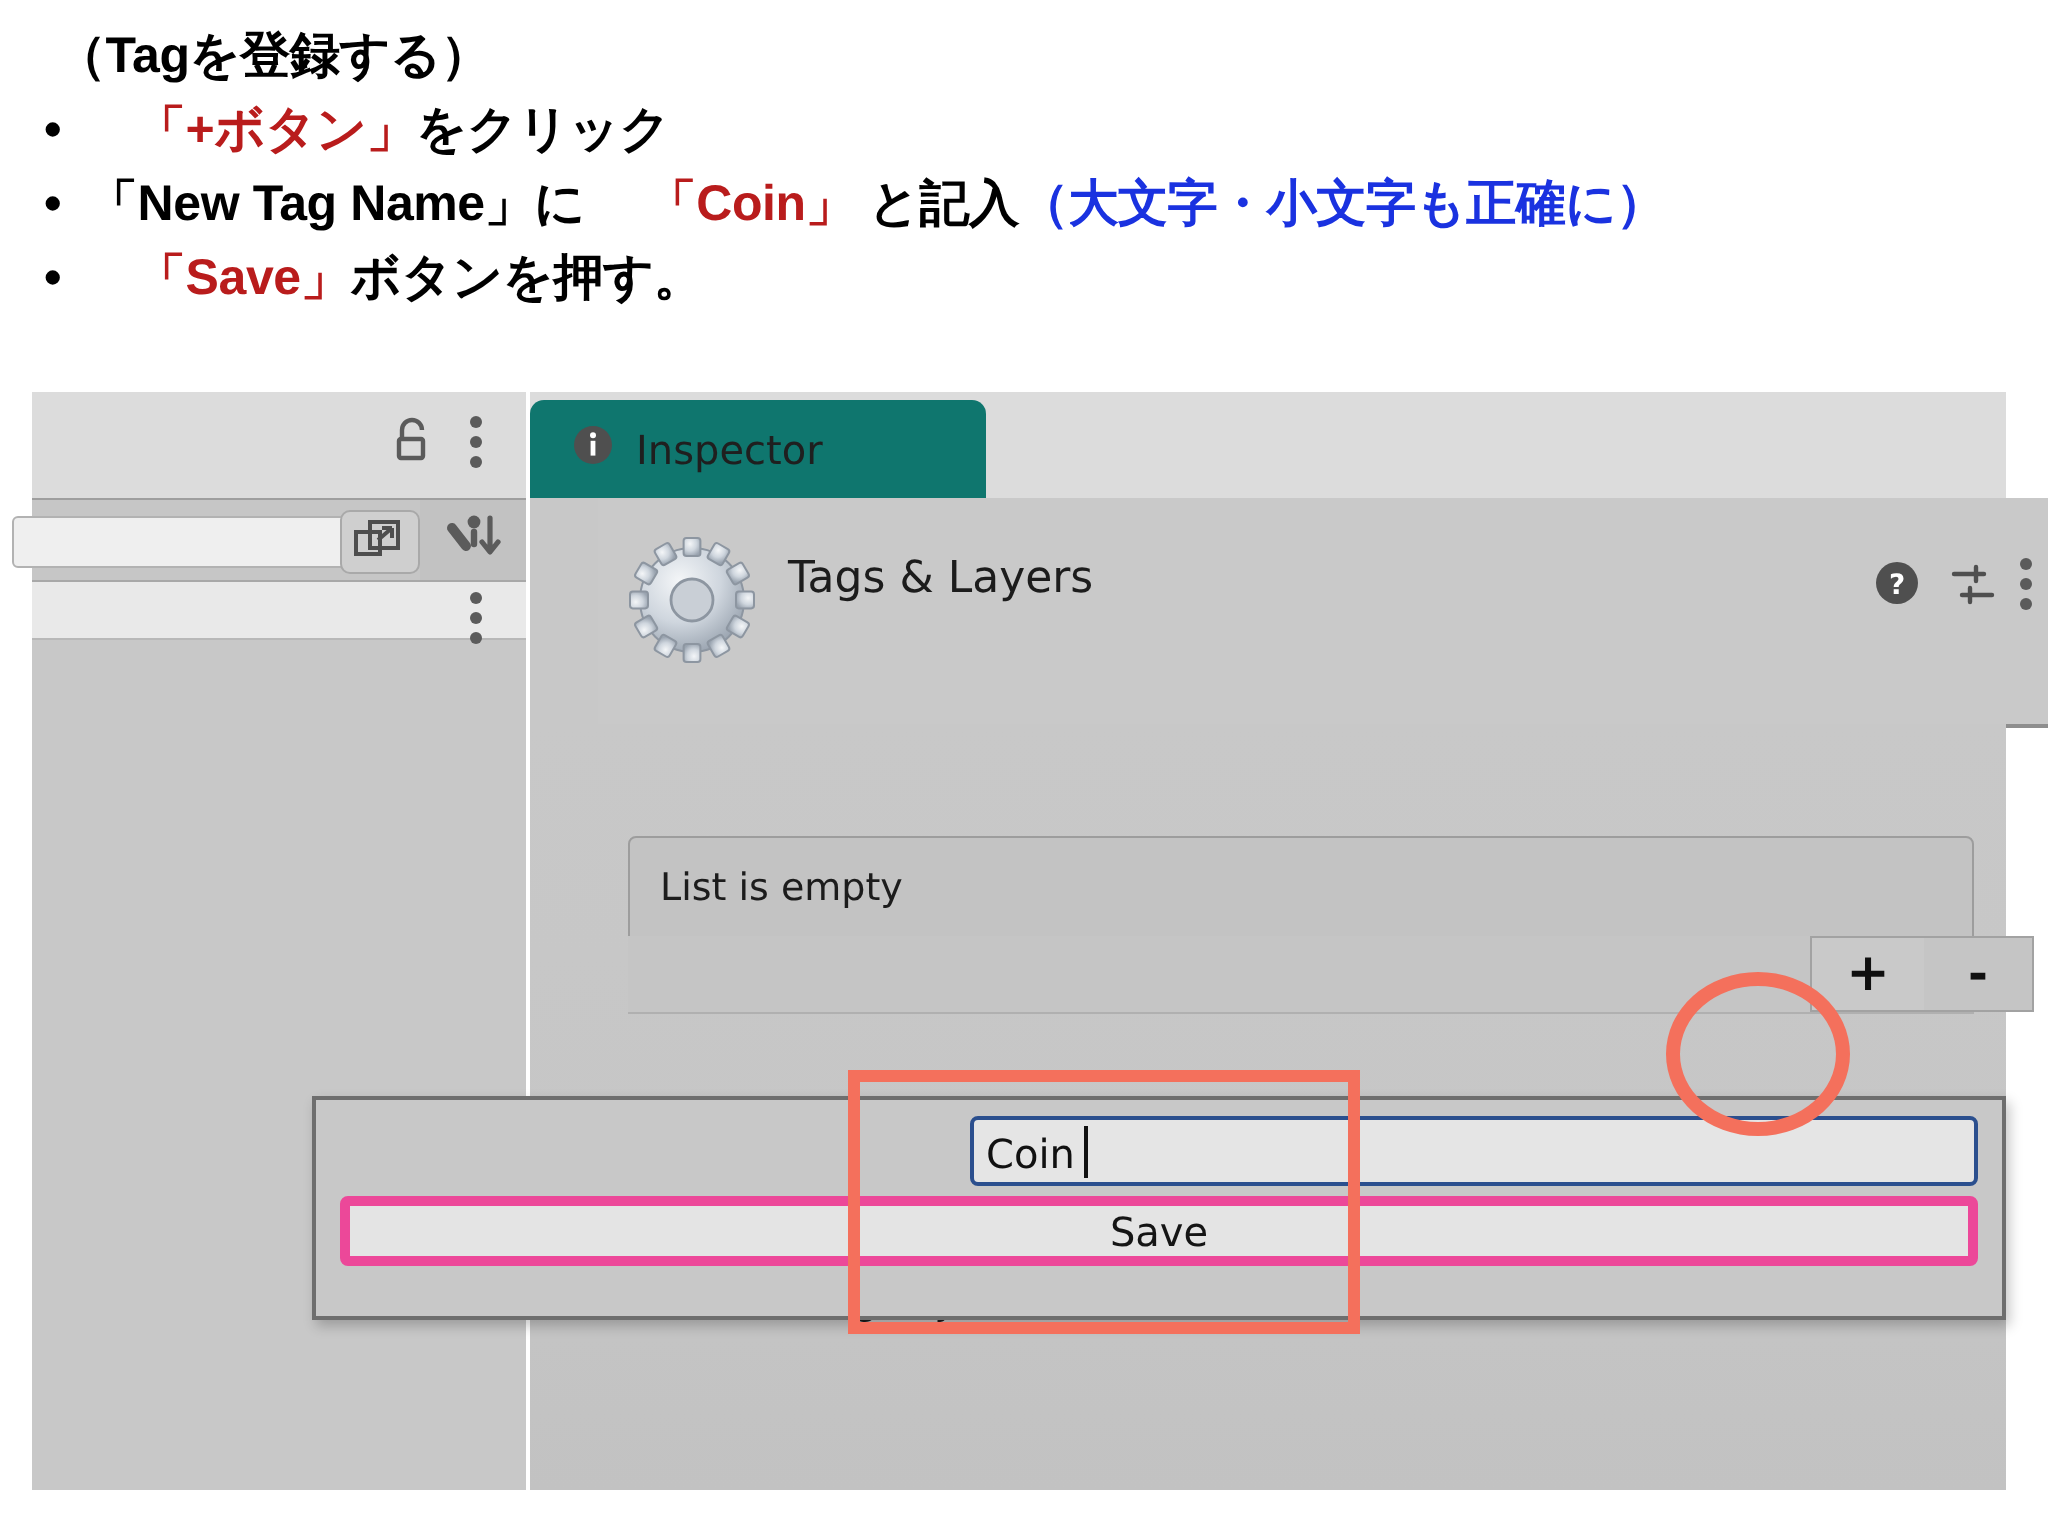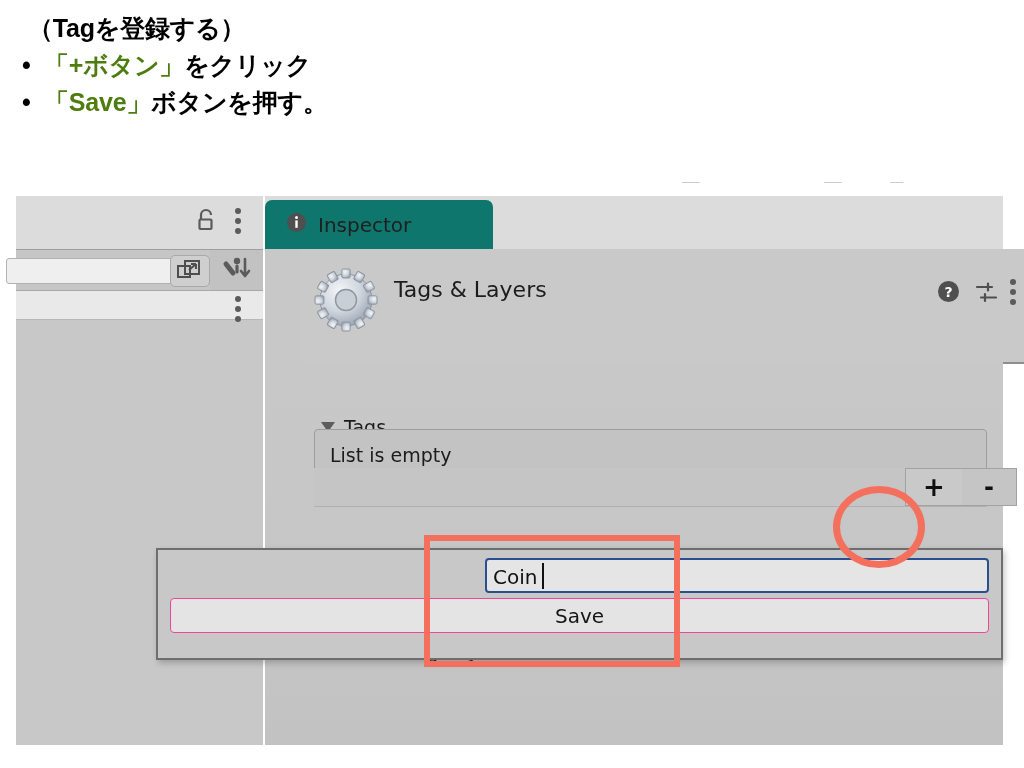--- a/index.html
+++ b/index.html
@@ -34,21 +34,21 @@
     white-space: nowrap;
     letter-spacing: -0.2px;
   }
   .ins-line.title { padding-left: 6px; }
   .bullet-dot {
     display: inline-block;
     width: 22px;
     color: #000;
     font-size: 25px;
   }
-  .red { color: #4d7c0f; }
+  .red { color: #b91c1c; margin-left: 24px; }
   .blue { color: #1a32e0; }
 
   
   #clipped-glyphs {
     position: absolute;
     left: 0; top: 182px;
     width: 1024px; height: 16px;
     overflow: hidden;
   }
   #clipped-glyphs span {
@@ -190,21 +190,21 @@
     width: 0; height: 0;
     border-left: 7px solid transparent;
     border-right: 7px solid transparent;
     border-top: 10px solid #5d5d5d;
     margin-right: 9px;
   }
   #tags-label { font-size: 19px; color: #1c1c1c; }
 
   #tags-listbox {
     position: absolute;
-    left: 49px; top: 67px;
+    left: 49px; top: 56px;
     width: 673px; height: 58px;
     background: #c3c3c3;
     border: 1px solid #9d9d9d;
     border-radius: 4px;
     box-sizing: border-box;
   }
   #tags-empty {
     position: absolute;
     left: 15px; top: 14px;
     font-size: 19px;
@@ -293,21 +293,21 @@
     position: absolute;
     left: 384px; top: 13px;
     width: 2px; height: 26px;
     background: #111111;
   }
   #popup-save {
     position: absolute;
     left: 12px; top: 48px;
     width: 819px; height: 35px;
     background: #e4e4e4;
-    border: 1px solid #ec4899;
+    border: 5px solid #ec4899;
     border-radius: 4px;
     box-sizing: border-box;
     display: flex; align-items: center; justify-content: center;
     font-size: 20px;
     color: #151515;
     font-family: "DejaVu Sans", "Liberation Sans", sans-serif;
   }
 
   
   #anno-circle {
@@ -335,20 +335,23 @@
 <body>
 
 <div id="instructions">
 
   <div class="ins-line title">（Tagを登録する）</div>
 
   <div class="ins-line">
     <span class="bullet-dot">•</span><span class="red">「+ボタン」</span><span>をクリック</span>
   </div>
 
+  <div class="ins-line">
+    <span class="bullet-dot">•</span><span>「New Tag Name」に </span><span class="red">「Coin」</span><span> と記入</span><span class="blue">（大文字・小文字も正確に）</span>
+  </div>
 
   <div class="ins-line">
     <span class="bullet-dot">•</span><span class="red">「Save」</span><span>ボタンを押す。</span>
   </div>
 </div>
 
 <div id="clipped-glyphs">
   <span style="left:680px">▬</span>
   <span style="left:770px">·</span>
   <span style="left:822px">▬</span>

